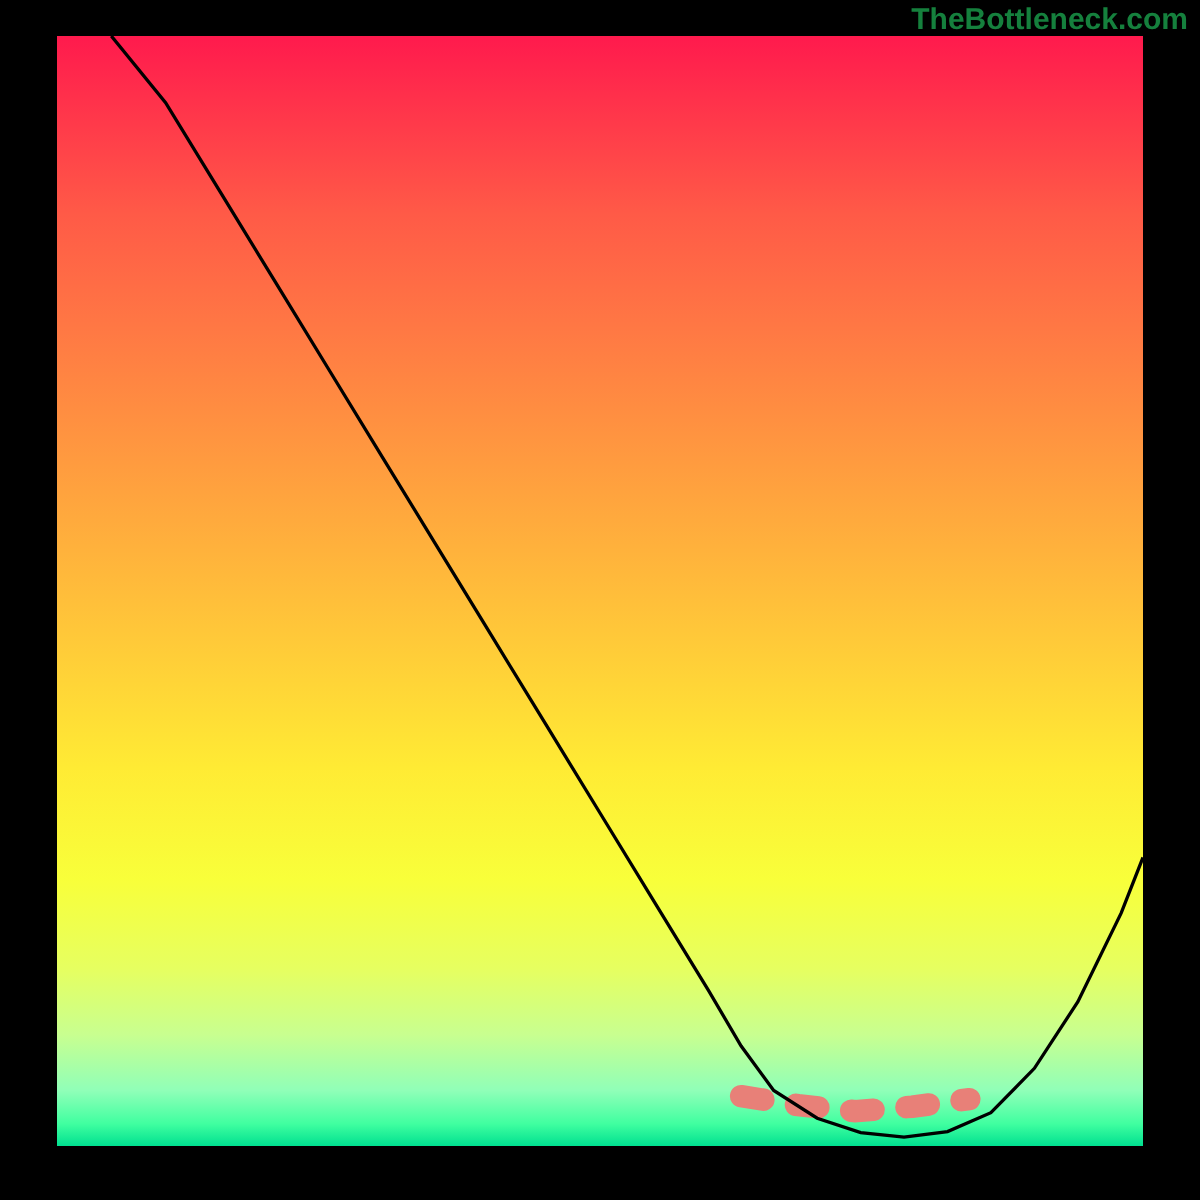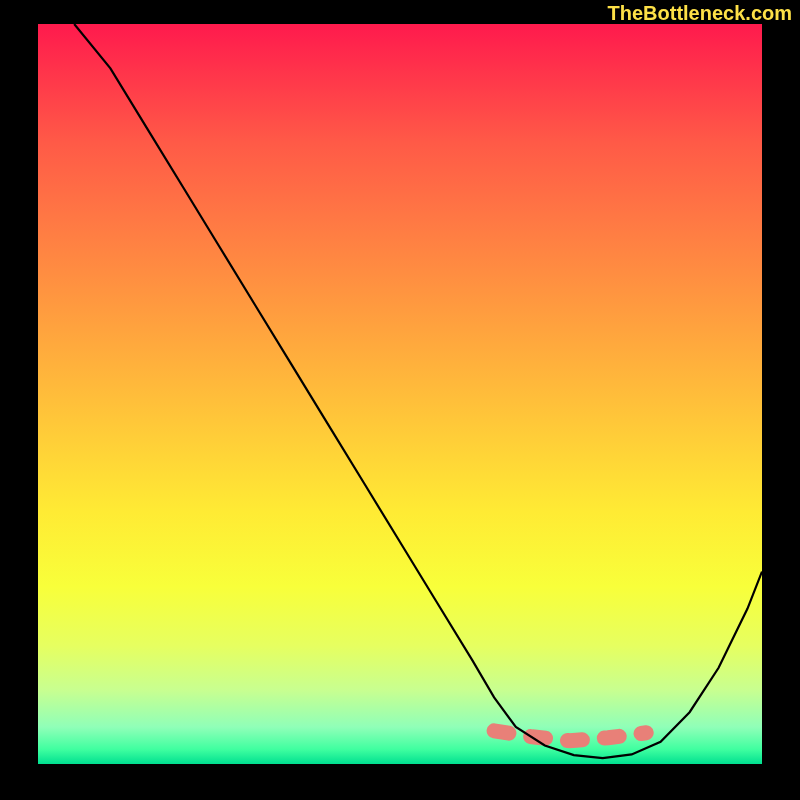--- a/index.html
+++ b/index.html
@@ -10,21 +10,21 @@
     height: 800px;
     background: #000;
   }
   .watermark {
     position: absolute;
     top: 2px;
     right: 8px;
     font-family: Arial, sans-serif;
     font-size: 20px;
     font-weight: bold;
-    color: #fde047;
+    color: #15803d;
     z-index: 10;
   }
   .plot-area {
     position: absolute;
     left: 38px;
     top: 24px;
     width: 724px;
     height: 740px;
   }
   .gradient-bg {

